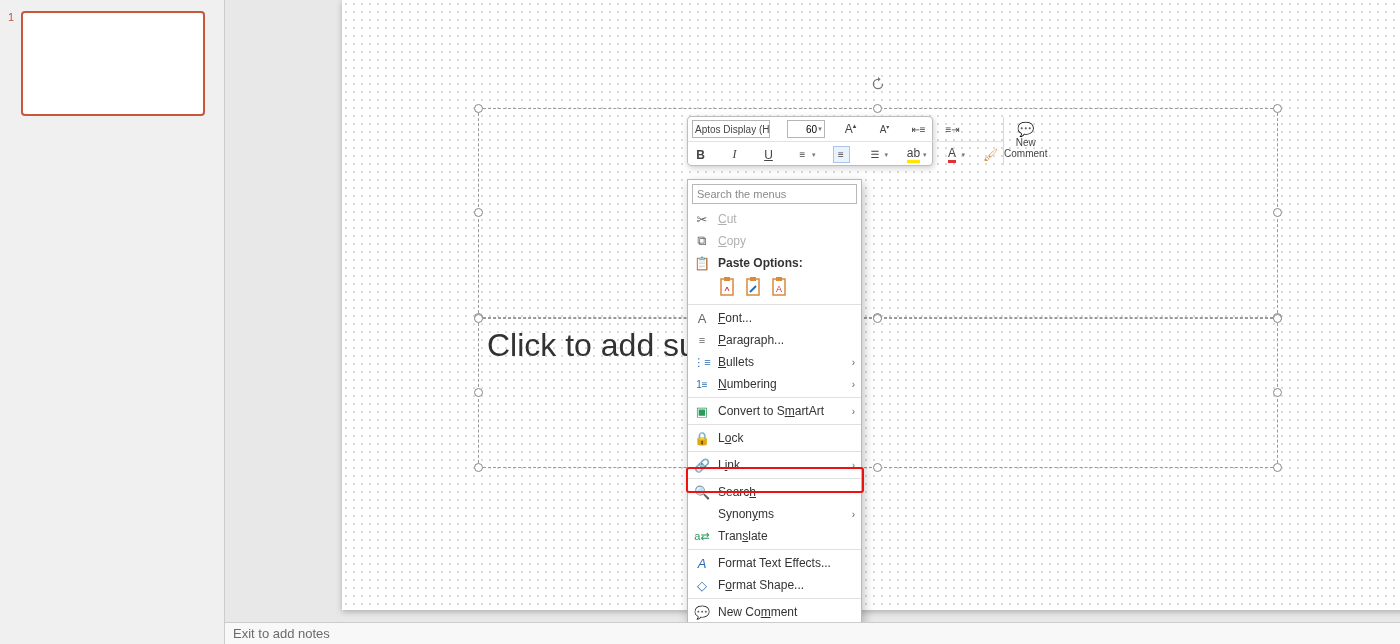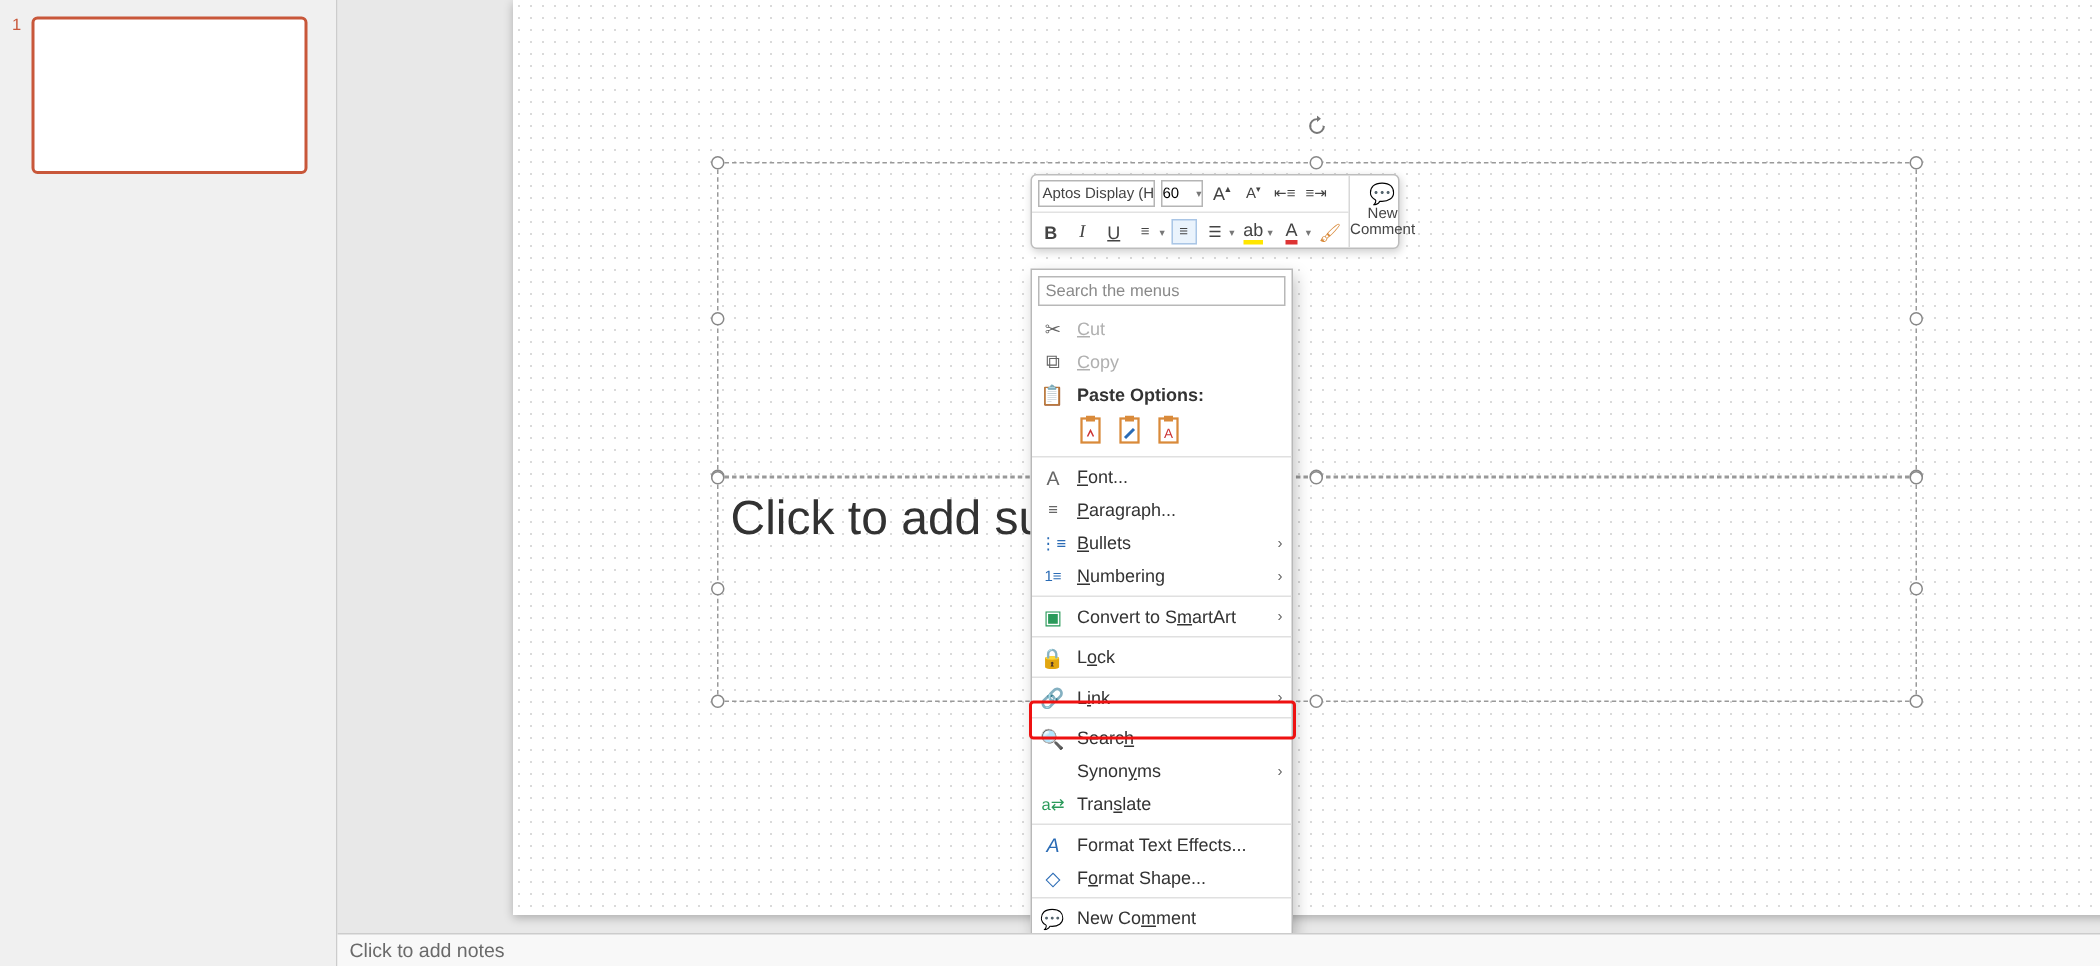--- a/index.html
+++ b/index.html
@@ -15,24 +15,24 @@
 .tb-title{left:136px;top:108px;width:800px;height:210px}
 .tb-sub{left:136px;top:318px;width:800px;height:150px}
 .sub-text{position:absolute;left:8px;top:8px;font-size:32px;color:#323232;font-family:'Aptos',Arial,sans-serif;font-weight:400}
 .handle{position:absolute;width:9px;height:9px;background:#fff;border:1px solid #888;border-radius:50%}
 .h-nw{left:-5px;top:-5px}.h-n{left:calc(50% - 5px);top:-5px}.h-ne{right:-5px;top:-5px}
 .h-w{left:-5px;top:calc(50% - 5px)}.h-e{right:-5px;top:calc(50% - 5px)}
 .h-sw{left:-5px;bottom:-5px}.h-s{left:calc(50% - 5px);bottom:-5px}.h-se{right:-5px;bottom:-5px}
 .rotate{position:absolute;left:calc(50% - 7px);top:-32px;width:14px;height:14px}
 .notes-bar{position:absolute;left:225px;right:0;bottom:0;height:22px;background:#f8f8f8;border-top:1px solid #ccc;color:#6a6a6a;padding-left:8px;line-height:22px;font-size:13px}
 .mini-toolbar{position:absolute;left:462px;top:116px;width:246px;height:50px;background:#fff;border:1px solid #bdbdbd;border-radius:4px;box-shadow:1px 2px 6px rgba(0,0,0,.2);display:flex;flex-direction:column}
-.mt-row{display:flex;align-items:center;height:25px;padding:0 4px;gap:4px}
+.mt-row{display:flex;align-items:center;height:25px;padding:0 4px;gap:17px}
 .mt-row.top{border-bottom:1px solid #e2e2e2}
 .font-combo{width:78px;height:18px;border:1px solid #b5b5b5;font-size:10px;padding:0 2px;color:#444;display:flex;align-items:center;justify-content:space-between;white-space:nowrap;overflow:hidden}
-.size-combo{width:28px;height:18px;border:1px solid #b5b5b5;font-size:10px;display:flex;align-items:center;justify-content:space-between;padding:0 0}
+.size-combo{width:28px;height:18px;border:1px solid #b5b5b5;font-size:10px;display:flex;align-items:center;justify-content:space-between;padding:0 18px}
 .tbtn{width:17px;height:17px;display:flex;align-items:center;justify-content:center;color:#444;font-size:12px;cursor:pointer}
 .tbtn.small{font-size:10px}
 .tdrop{display:flex;align-items:center}
 .caret{font-size:7px;color:#777;margin-left:1px}
 .new-comment{display:flex;flex-direction:column;align-items:center;justify-content:center;width:54px;height:48px;font-size:10px;color:#444;border-left:1px solid #d8d8d8;line-height:11px;text-align:center;cursor:pointer}
 .new-comment .ci{font-size:14px;color:#c86a4a;margin-bottom:2px}
 .mini-toolbar-inner{display:flex;flex:1}
 .ctx{position:absolute;left:462px;top:179px;width:175px;background:#fff;border:1px solid #b8b8b8;box-shadow:2px 4px 10px rgba(0,0,0,.25)}
 .ctx-search{margin:4px;height:20px;border:1px solid #b8b8b8;padding:0 4px;font-size:11px;color:#8a8a8a;display:flex;align-items:center}
 .citem{display:flex;align-items:center;height:22px;padding:0 6px;gap:8px;font-size:12px;color:#333;position:relative;cursor:pointer}
@@ -286,14 +286,14 @@
       <div class="citem">
         <span class="cicon" style="color:#c86a4a">💬</span>
         <span>New Co<span class="u">m</span>ment</span>
       </div>
     </div>
 
     <div class="hl" style="left:461px;top:467px;width:178px;height:26px"></div>
 
   </div>
 
-  <div class="notes-bar">Click to add notes</div>
+  <div class="notes-bar">Exit to add notes</div>
 </div>
 
 </body></html>

